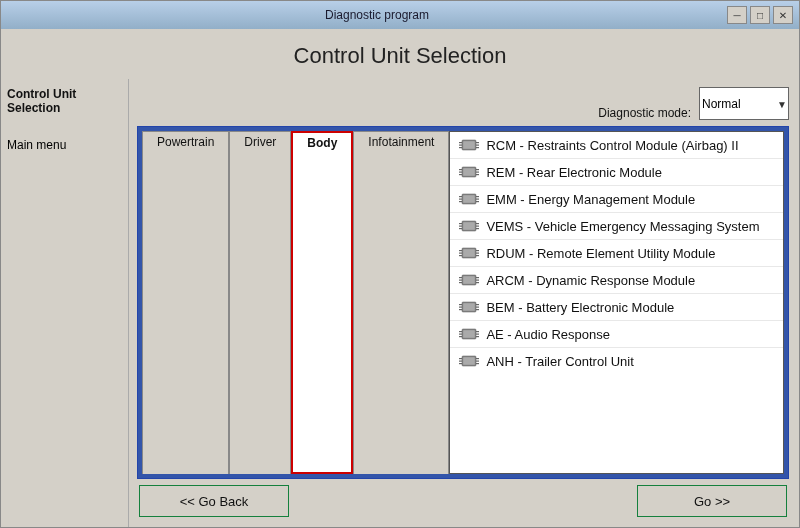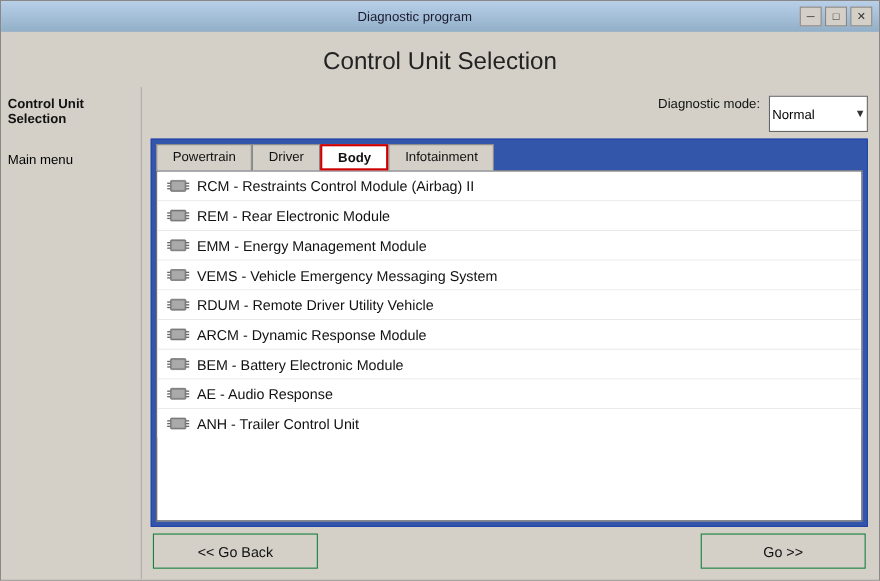--- a/index.html
+++ b/index.html
@@ -111,21 +111,21 @@
       flex: 1;
       background: #d4d0c8;
       display: flex;
       flex-direction: column;
       padding: 8px 10px 8px 8px;
     }
 
     
     .diagnostic-row {
       display: flex;
-      align-items: flex-start;
+      align-items: flex-end;
       justify-content: flex-end;
       margin-bottom: 6px;
       gap: 8px;
     }
 
     .diagnostic-label {
       font-size: 12px;
       color: #111;
     }
 
@@ -157,21 +157,21 @@
       font-size: 10px;
       color: #333;
     }
 
     
     .blue-panel {
       background: #3355aa;
       border: 1px solid #2244aa;
       flex: 1;
       display: flex;
-      flex-direction: column;
+      flex-direction: row;
       padding: 4px;
     }
 
     
     .tabs-row {
       display: flex;
       gap: 0;
       margin-bottom: 0;
     }
 
@@ -385,21 +385,21 @@
 
       <rect x="1" y="5" width="3" height="1.2" fill="#666"></rect>
       <rect x="1" y="7.5" width="3" height="1.2" fill="#666"></rect>
       <rect x="1" y="10" width="3" height="1.2" fill="#666"></rect>
 
       <rect x="18" y="5" width="3" height="1.2" fill="#666"></rect>
       <rect x="18" y="7.5" width="3" height="1.2" fill="#666"></rect>
       <rect x="18" y="10" width="3" height="1.2" fill="#666"></rect>
     </svg>
               </span>
-              <span>RDUM - Remote Driver Utility Vehicle</span>
+              <span>RDUM - Remote Element Utility Module</span>
             </div>
             <div class="list-item">
               <span style="display: inline-flex; margin-right: 6px; flex-shrink: 0;">
                 <svg viewBox="0 0 22 16" xmlns="http://www.w3.org/2000/svg" width="22" height="16">
 
       <rect x="4" y="3" width="14" height="10" fill="#888" stroke="#555" stroke-width="0.5" rx="1"></rect>
       <rect x="5" y="4" width="12" height="8" fill="#aaa" stroke="#777" stroke-width="0.3" rx="0.5"></rect>
 
       <rect x="1" y="5" width="3" height="1.2" fill="#666"></rect>
       <rect x="1" y="7.5" width="3" height="1.2" fill="#666"></rect>

